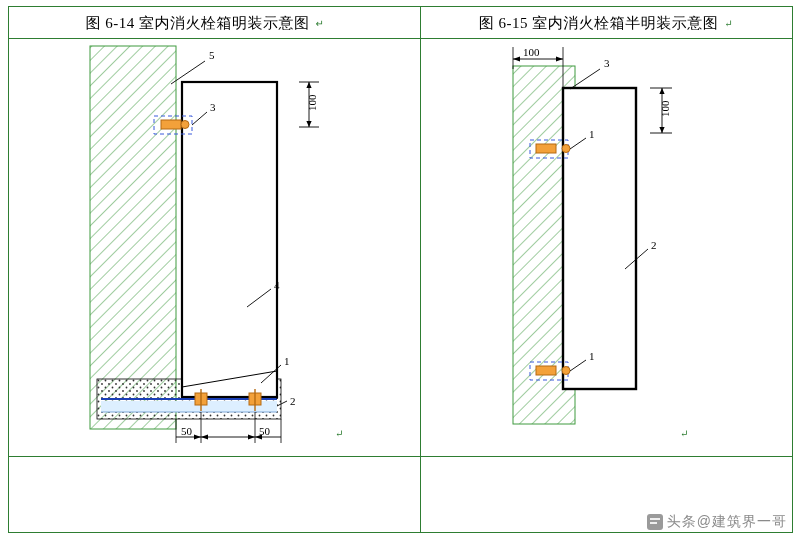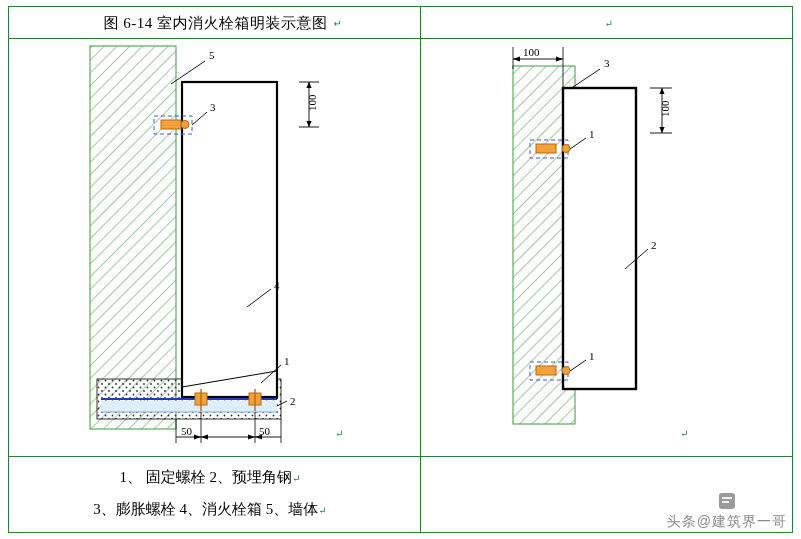--- a/index.html
+++ b/index.html
@@ -54,21 +54,20 @@
   .dim{font-family:"Liberation Serif",serif;font-size:11px;fill:#000;}
 
   .watermark{
     position:absolute;
     right:14px;bottom:8px;
     font-family:"Liberation Sans","DejaVu Sans",sans-serif;
     font-size:14px;
     color:#8a8a8a;
     display:flex;align-items:center;gap:4px;
     letter-spacing:1px;
-    flex-direction:column;
   }
   .wm-logo{
     width:16px;height:16px;border-radius:3px;
     background:#9a9a9a;
     display:inline-block;
     position:relative;
   }
   .wm-logo::before{
     content:"";position:absolute;left:3px;top:4px;width:10px;height:2px;background:#efefef;
   }
@@ -80,25 +79,26 @@
 <body>
 
 <div class="page">
 
   <div class="tbl">
     <div class="vline" style="left:411px;"></div>
     <div class="hline" style="top:31px;"></div>
     <div class="hline" style="top:449px;"></div>
   </div>
 
-  <div class="cell-title" style="left:22px;top:7px;width:402px;font-family:Liberation Serif, serif;">
+  <div class="cell-title" style="left:4px;top:7px;width:402px;font-family:Liberation Serif, serif;">
     <span>图 6-14   室内消火栓箱明装示意图</span>
     <span class="marker">↵</span>
   </div>
   <div class="cell-title" style="left:420px;top:7px;width:372px;">
+    <span>图 6-15   室内消火栓箱半明装示意图</span>
     <span class="marker">↵</span>
   </div>
 
   <svg width="402" height="410" viewBox="0 0 402 410" style="left:9px;top:39px;">
     <defs>
       <pattern id="hatchL" width="9" height="9" patternTransform="rotate(45)" patternUnits="userSpaceOnUse">
         <line x1="0" y1="0" x2="0" y2="9" stroke="#3f9a3f" stroke-width="1"></line>
       </pattern>
       <pattern id="dots" width="7" height="7" patternUnits="userSpaceOnUse">
         <circle cx="2" cy="2" r="0.9" fill="#333"></circle>
@@ -237,28 +237,20 @@
       <line x1="242" y1="49" x2="242" y2="94" stroke="#000" stroke-width="0.9"></line>
       <path d="M242 49 l-2.6 6 h5.2 z" fill="#000"></path>
       <path d="M242 94 l-2.6 -6 h5.2 z" fill="#000"></path>
       <text class="dim" x="249" y="78" transform="rotate(-90 249 78)">100</text>
     </g>
   </svg>
 
   <div class="pipemark" style="left:262px;top:428px;"></div>
   <div class="pipemark" style="left:680px;top:428px;">↵</div>
 
-  <div class="legend" style="left:9px;top:462px;width:402px;">
-    <div>
-      <span>1、   固定螺栓     2、预埋角钢</span><span class="marker">↵</span>
-    </div>
-    <div>
-      <span>3、膨胀螺栓   4、消火栓箱   5、墙体</span><span class="marker">↵</span>
-    </div>
-  </div>
 
 
   <div class="watermark">
     <span class="wm-logo"></span>
     <span>头条@建筑界一哥</span>
   </div>
 
 </div>
 
 </body></html>

